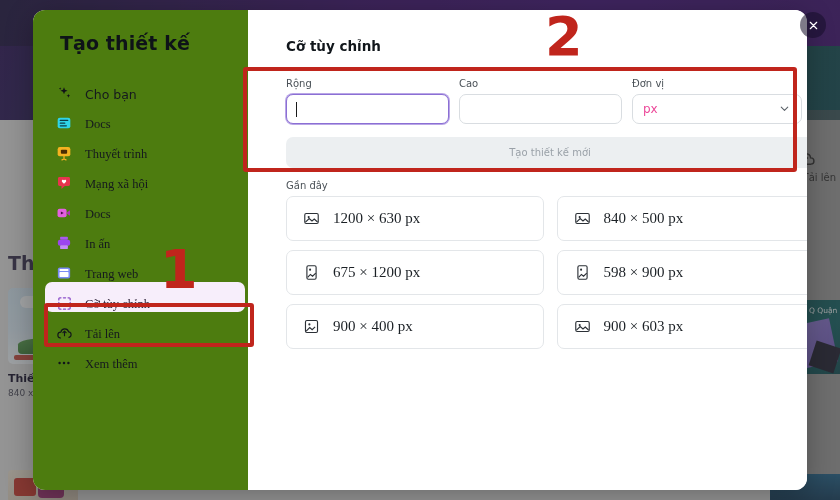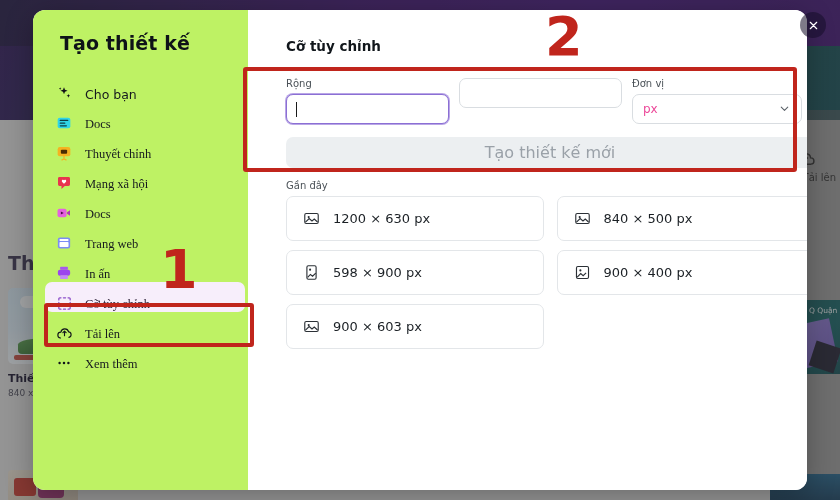--- a/index.html
+++ b/index.html
@@ -187,21 +187,21 @@
     box-shadow: 0 6px 28px rgba(0,0,0,.28);
     overflow: hidden;
     z-index: 20;
   }
 
   
   .side {
     position: absolute;
     left: 0; top: 0;
     width: 215px; height: 480px;
-    background: #bef264;
+    background: #4d7c0f;
     padding-top: 8px;
     box-sizing: border-box;
   }
   .modal-title {
     position: absolute;
     left: 27px; top: 22px;
     font-size: 19px;
     font-weight: bold;
     color: #0e1318;
     letter-spacing: .1px;
@@ -315,21 +315,21 @@
     flex: 1;
   }
   .cta {
     margin-top: 13px;
     width: 100%;
     height: 31px;
     background: #eceff1;
     border: none;
     border-radius: 7px;
     color: #9aa1a8;
-    font-size: 16px;
+    font-size: 10px;
     cursor: default;
     font-family: inherit;
   }
 
   
   .recent-label {
     position: absolute;
     left: 38px; top: 170px;
     font-size: 10px;
     color: #4a5157;
@@ -353,22 +353,23 @@
     cursor: pointer;
     background: #fff;
   }
   .recent-ico {
     width: 17px; height: 17px;
     margin-right: 13px;
     flex: 0 0 17px;
     color: #2b3036;
   }
   .recent-text {
-    font-size: 13px;
+    font-size: 15px;
     color: #1b2025;
+    font-family: Liberation Serif, serif;
   }
 
   
   .anno-box {
     position: absolute;
     border: 4px solid #c0251c;
     border-radius: 3px;
     z-index: 60;
     pointer-events: none;
   }
@@ -469,21 +470,21 @@
 
 
         <div class="side-item">
           <span class="side-ico">
             <svg viewBox="0 0 24 24" width="16" height="16">
               <rect x="2.5" y="3" width="19" height="14" rx="3.2" fill="#f5b221"></rect>
               <rect x="7.3" y="7" width="9.4" height="6" rx="1.4" fill="#4a2c03"></rect>
               <path d="M12 17v4M12 21l-3 1.4M12 21l3 1.4" stroke="#f5b221" stroke-width="1.9" stroke-linecap="round" fill="none"></path>
             </svg>
           </span>
-          <span class="side-label">Thuyết chỉnh</span>
+          <span class="side-label">Thuyết trình</span>
         </div>
 
         <div class="side-item">
           <span class="side-ico">
             <svg viewBox="0 0 24 24" width="16" height="16">
               <path d="M3 5.2A2.2 2.2 0 0 1 5.2 3h13.6A2.2 2.2 0 0 1 21 5.2v9.1a2.2 2.2 0 0 1-2.2 2.2h-5.6L8.2 21v-4.5H5.2A2.2 2.2 0 0 1 3 14.3z" fill="#e8344e"></path>
               <path d="M12 13.1c-1.9-1.6-3.3-2.6-3.3-4.1 0-1.1.85-1.85 1.8-1.85.72 0 1.2.42 1.5.88.3-.46.78-.88 1.5-.88.95 0 1.8.75 1.8 1.85 0 1.5-1.4 2.5-3.3 4.1z" fill="#ffffff"></path>
             </svg>
           </span>
           <span class="side-label">Mạng xã hội</span>
@@ -496,37 +497,37 @@
               <path d="M16.6 11l4.4-3.1v8.2L16.6 13z" fill="#b232b8"></path>
               <path d="M7.3 9.6l4.3 2.4-4.3 2.4z" fill="#4a0a46"></path>
             </svg>
           </span>
           <span class="side-label">Docs</span>
         </div>
 
         <div class="side-item">
           <span class="side-ico">
             <svg viewBox="0 0 24 24" width="16" height="16">
+              <rect x="6.2" y="2.8" width="11.6" height="4.2" rx="1.1" fill="#a857f0"></rect>
+              <rect x="2.8" y="7" width="18.4" height="9" rx="3" fill="#9b45ee"></rect>
+              <rect x="6.2" y="15.4" width="11.6" height="5.6" rx="1.3" fill="#c489f7"></rect>
+            </svg>
+          </span>
+          <span class="side-label">In ấn</span>
+        </div>
+
+        <div class="side-item">
+          <span class="side-ico">
+            <svg viewBox="0 0 24 24" width="16" height="16">
               <rect x="2.8" y="3.6" width="18.4" height="16.8" rx="3.1" fill="#7b8cf5"></rect>
               <rect x="5.2" y="6" width="13.6" height="3" rx="1.2" fill="#ffffff"></rect>
               <rect x="5.2" y="10.4" width="13.6" height="7.6" rx="1.2" fill="#ffffff"></rect>
             </svg>
           </span>
           <span class="side-label">Trang web</span>
-        </div>
-
-        <div class="side-item">
-          <span class="side-ico">
-            <svg viewBox="0 0 24 24" width="16" height="16">
-              <rect x="6.2" y="2.8" width="11.6" height="4.2" rx="1.1" fill="#a857f0"></rect>
-              <rect x="2.8" y="7" width="18.4" height="9" rx="3" fill="#9b45ee"></rect>
-              <rect x="6.2" y="15.4" width="11.6" height="5.6" rx="1.3" fill="#c489f7"></rect>
-            </svg>
-          </span>
-          <span class="side-label">In ấn</span>
         </div>
 
         <div class="side-item active">
           <span class="side-ico">
             <svg viewBox="0 0 24 24" width="17" height="17" fill="none" stroke="#8b4ec9" stroke-width="1.8" stroke-linecap="round">
               <path d="M4 7V5.2A1.2 1.2 0 0 1 5.2 4H7"></path>
               <path d="M17 4h1.8A1.2 1.2 0 0 1 20 5.2V7"></path>
               <path d="M20 17v1.8a1.2 1.2 0 0 1-1.2 1.2H17"></path>
               <path d="M7 20H5.2A1.2 1.2 0 0 1 4 18.8V17"></path>
               <path d="M4 10.5v3M20 10.5v3M10.5 4h3M10.5 20h3"></path>
@@ -567,20 +568,21 @@
 
           <div class="field w">
             <label class="field-label">Rộng</label>
             <div style="position:relative;">
               <input class="field-input focused" type="text" value="" style="">
               <span class="caret"></span>
             </div>
           </div>
 
           <div class="field h">
+            <label class="field-label">Cao</label>
             <input class="field-input" type="text" value="" style="">
           </div>
 
           <div class="field u">
             <label class="field-label">Đơn vị</label>
             <div class="select-wrap">
               <div class="select-box">
                 <span class="select-val">px</span>
                 <span>
                   <svg viewBox="0 0 24 24" width="13" height="13" fill="none" stroke="#5a6168" stroke-width="2" stroke-linecap="round" stroke-linejoin="round">
@@ -616,29 +618,39 @@
           <span class="recent-ico">
             <svg viewBox="0 0 24 24" width="17" height="17" fill="none" stroke="currentColor" stroke-width="1.6">
               <rect x="2.5" y="5" width="19" height="14" rx="2"></rect>
               <circle cx="8" cy="10" r="1.5" fill="currentColor" stroke="none"></circle>
               <path d="M3.5 17l5.2-5 4 3.4 3.2-2.6 4.6 4.2"></path>
             </svg>
           </span>
           <span class="recent-text">840 × 500 px</span>
         </div>
 
-
         <div class="recent-card">
           <span class="recent-ico">
             <svg viewBox="0 0 24 24" width="17" height="17" fill="none" stroke="currentColor" stroke-width="1.6">
               <rect x="5.5" y="2.5" width="13" height="19" rx="2"></rect>
               <circle cx="10" cy="8" r="1.5" fill="currentColor" stroke="none"></circle>
               <path d="M6.5 19l4-4.2 3 2.4 4.5-4.4"></path>
             </svg>
           </span>
+          <span class="recent-text">675 × 1200 px</span>
+        </div>
+
+        <div class="recent-card">
+          <span class="recent-ico">
+            <svg viewBox="0 0 24 24" width="17" height="17" fill="none" stroke="currentColor" stroke-width="1.6">
+              <rect x="5.5" y="2.5" width="13" height="19" rx="2"></rect>
+              <circle cx="10" cy="8" r="1.5" fill="currentColor" stroke="none"></circle>
+              <path d="M6.5 19l4-4.2 3 2.4 4.5-4.4"></path>
+            </svg>
+          </span>
           <span class="recent-text">598 × 900 px</span>
         </div>
 
         <div class="recent-card">
           <span class="recent-ico">
             <svg viewBox="0 0 24 24" width="17" height="17" fill="none" stroke="currentColor" stroke-width="1.6">
               <rect x="3.5" y="3.5" width="17" height="17" rx="2"></rect>
               <circle cx="9" cy="9" r="1.5" fill="currentColor" stroke="none"></circle>
               <path d="M4.5 18.5l5-5 3.4 3 4.2-4"></path>
             </svg>

